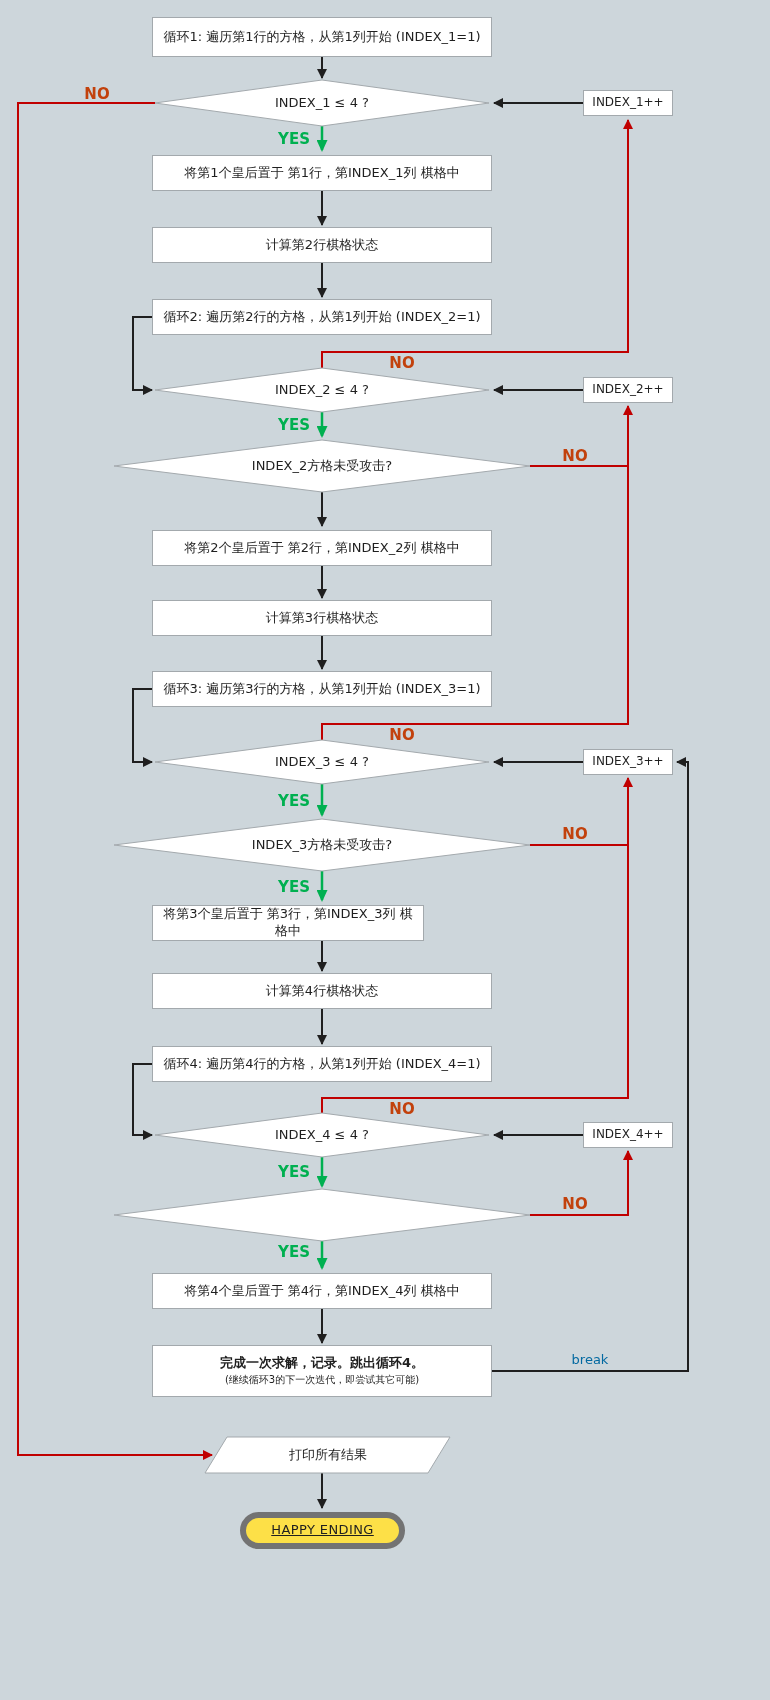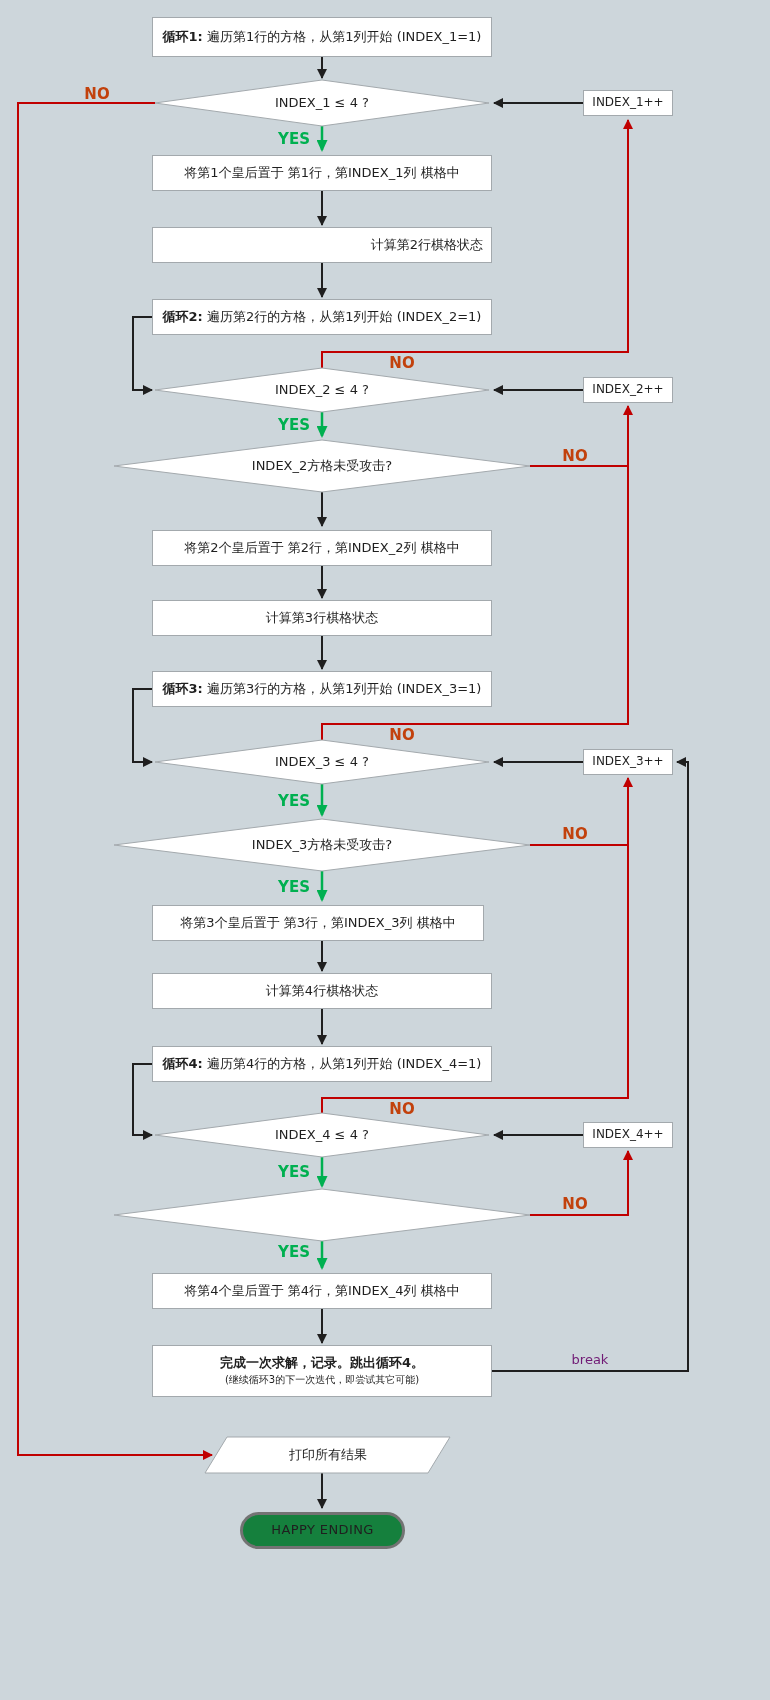--- a/index.html
+++ b/index.html
@@ -3,31 +3,31 @@
 <meta charset="utf-8">
 <style>
   * { margin:0; padding:0; box-sizing:border-box; }
   html,body { background:#cdd6db; }
   body { font-family:"DejaVu Sans","Liberation Sans",sans-serif; }
   .stage { position:relative; width:770px; height:1700px; background:#cdd6db; overflow:hidden; }
   .stage > svg { position:absolute; left:0; top:0; }
   .node { position:absolute; display:flex; align-items:center; justify-content:center;
           text-align:center; color:#1f1f1f; font-size:13px; line-height:1.3; }
   .rect { background:#ffffff; border:1px solid #a3a9ad; padding:2px 8px; }
-  .rect .b { font-weight:bold; }
+  .rect .b { font-weight:normal; }
   .dlabel { background:transparent; pointer-events:none; }
-  .pill { background:#15803d; border:3px solid #737373; border-radius:19px; letter-spacing:.4px; }
+  .pill { background:#fde047; border:6px solid #737373; border-radius:19px; letter-spacing:.4px;text-decoration:underline; }
   .incbox { font-size:12px; padding:0; }
   .done-box { flex-direction:column; line-height:1.45; }
   .done-box .l1 { font-weight:bold; font-size:13px; }
   .done-box .l2 { font-size:10px; }
   .tag { position:absolute; font-size:15px; font-weight:600; text-align:center; width:44px; }
   .tag.yes { color:#00b050; }
   .tag.no  { color:#c2410c; }
-  .tag.brk { color:#701a75; font-weight:400; font-size:13px; width:60px; }
+  .tag.brk { color:#0369a1; font-weight:400; font-size:13px; width:60px; }
 </style>
 </head>
 <body>
 
 <div class="stage">
 
   <svg width="770" height="1700" viewBox="0 0 770 1700">
     <defs>
       <marker id="mb" viewBox="0 0 10 10" refX="9" refY="5" markerWidth="10" markerHeight="10" orient="auto" markerUnits="userSpaceOnUse">
           <path d="M0,0 L10,5 L0,10 Z" fill="#1f1f1f"></path>
@@ -97,21 +97,21 @@
   </div>
 
   <div class="node rect incbox" style="left:583px; top:90px; width:90px; height:26px;">
     <span>INDEX_1++</span>
   </div>
 
   <div class="node rect" style="left:152px; top:155px; width:340px; height:36px;">
     <span>将第1个皇后置于 第1行，第INDEX_1列 棋格中</span>
   </div>
 
-  <div class="node rect" style="left:152px; top:227px; width:340px; height:36px;justify-content:flex-end;">
+  <div class="node rect" style="left:152px; top:227px; width:340px; height:36px;">
     <span>计算第2行棋格状态</span>
   </div>
 
   <div class="node rect" style="left:152px; top:299px; width:340px; height:36px;">
     <span><span class="b">循环2:</span><span> 遍历第2行的方格，从第1列开始 (INDEX_2=1)</span></span>
   </div>
 
   <div class="node rect incbox" style="left:583px; top:377px; width:90px; height:26px;">
     <span>INDEX_2++</span>
   </div>
@@ -125,21 +125,21 @@
   </div>
 
   <div class="node rect" style="left:152px; top:671px; width:340px; height:36px;">
     <span><span class="b">循环3:</span><span> 遍历第3行的方格，从第1列开始 (INDEX_3=1)</span></span>
   </div>
 
   <div class="node rect incbox" style="left:583px; top:749px; width:90px; height:26px;">
     <span>INDEX_3++</span>
   </div>
 
-  <div class="node rect" style="left:152px; top:905px; width:332px; height:36px;text-align:right;">
+  <div class="node rect" style="left:152px; top:905px; width:272px; height:36px;">
     <span>将第3个皇后置于 第3行，第INDEX_3列 棋格中</span>
   </div>
 
   <div class="node rect" style="left:152px; top:973px; width:340px; height:36px;">
     <span>计算第4行棋格状态</span>
   </div>
 
   <div class="node rect" style="left:152px; top:1046px; width:340px; height:36px;">
     <span><span class="b">循环4:</span><span> 遍历第4行的方格，从第1列开始 (INDEX_4=1)</span></span>
   </div>

